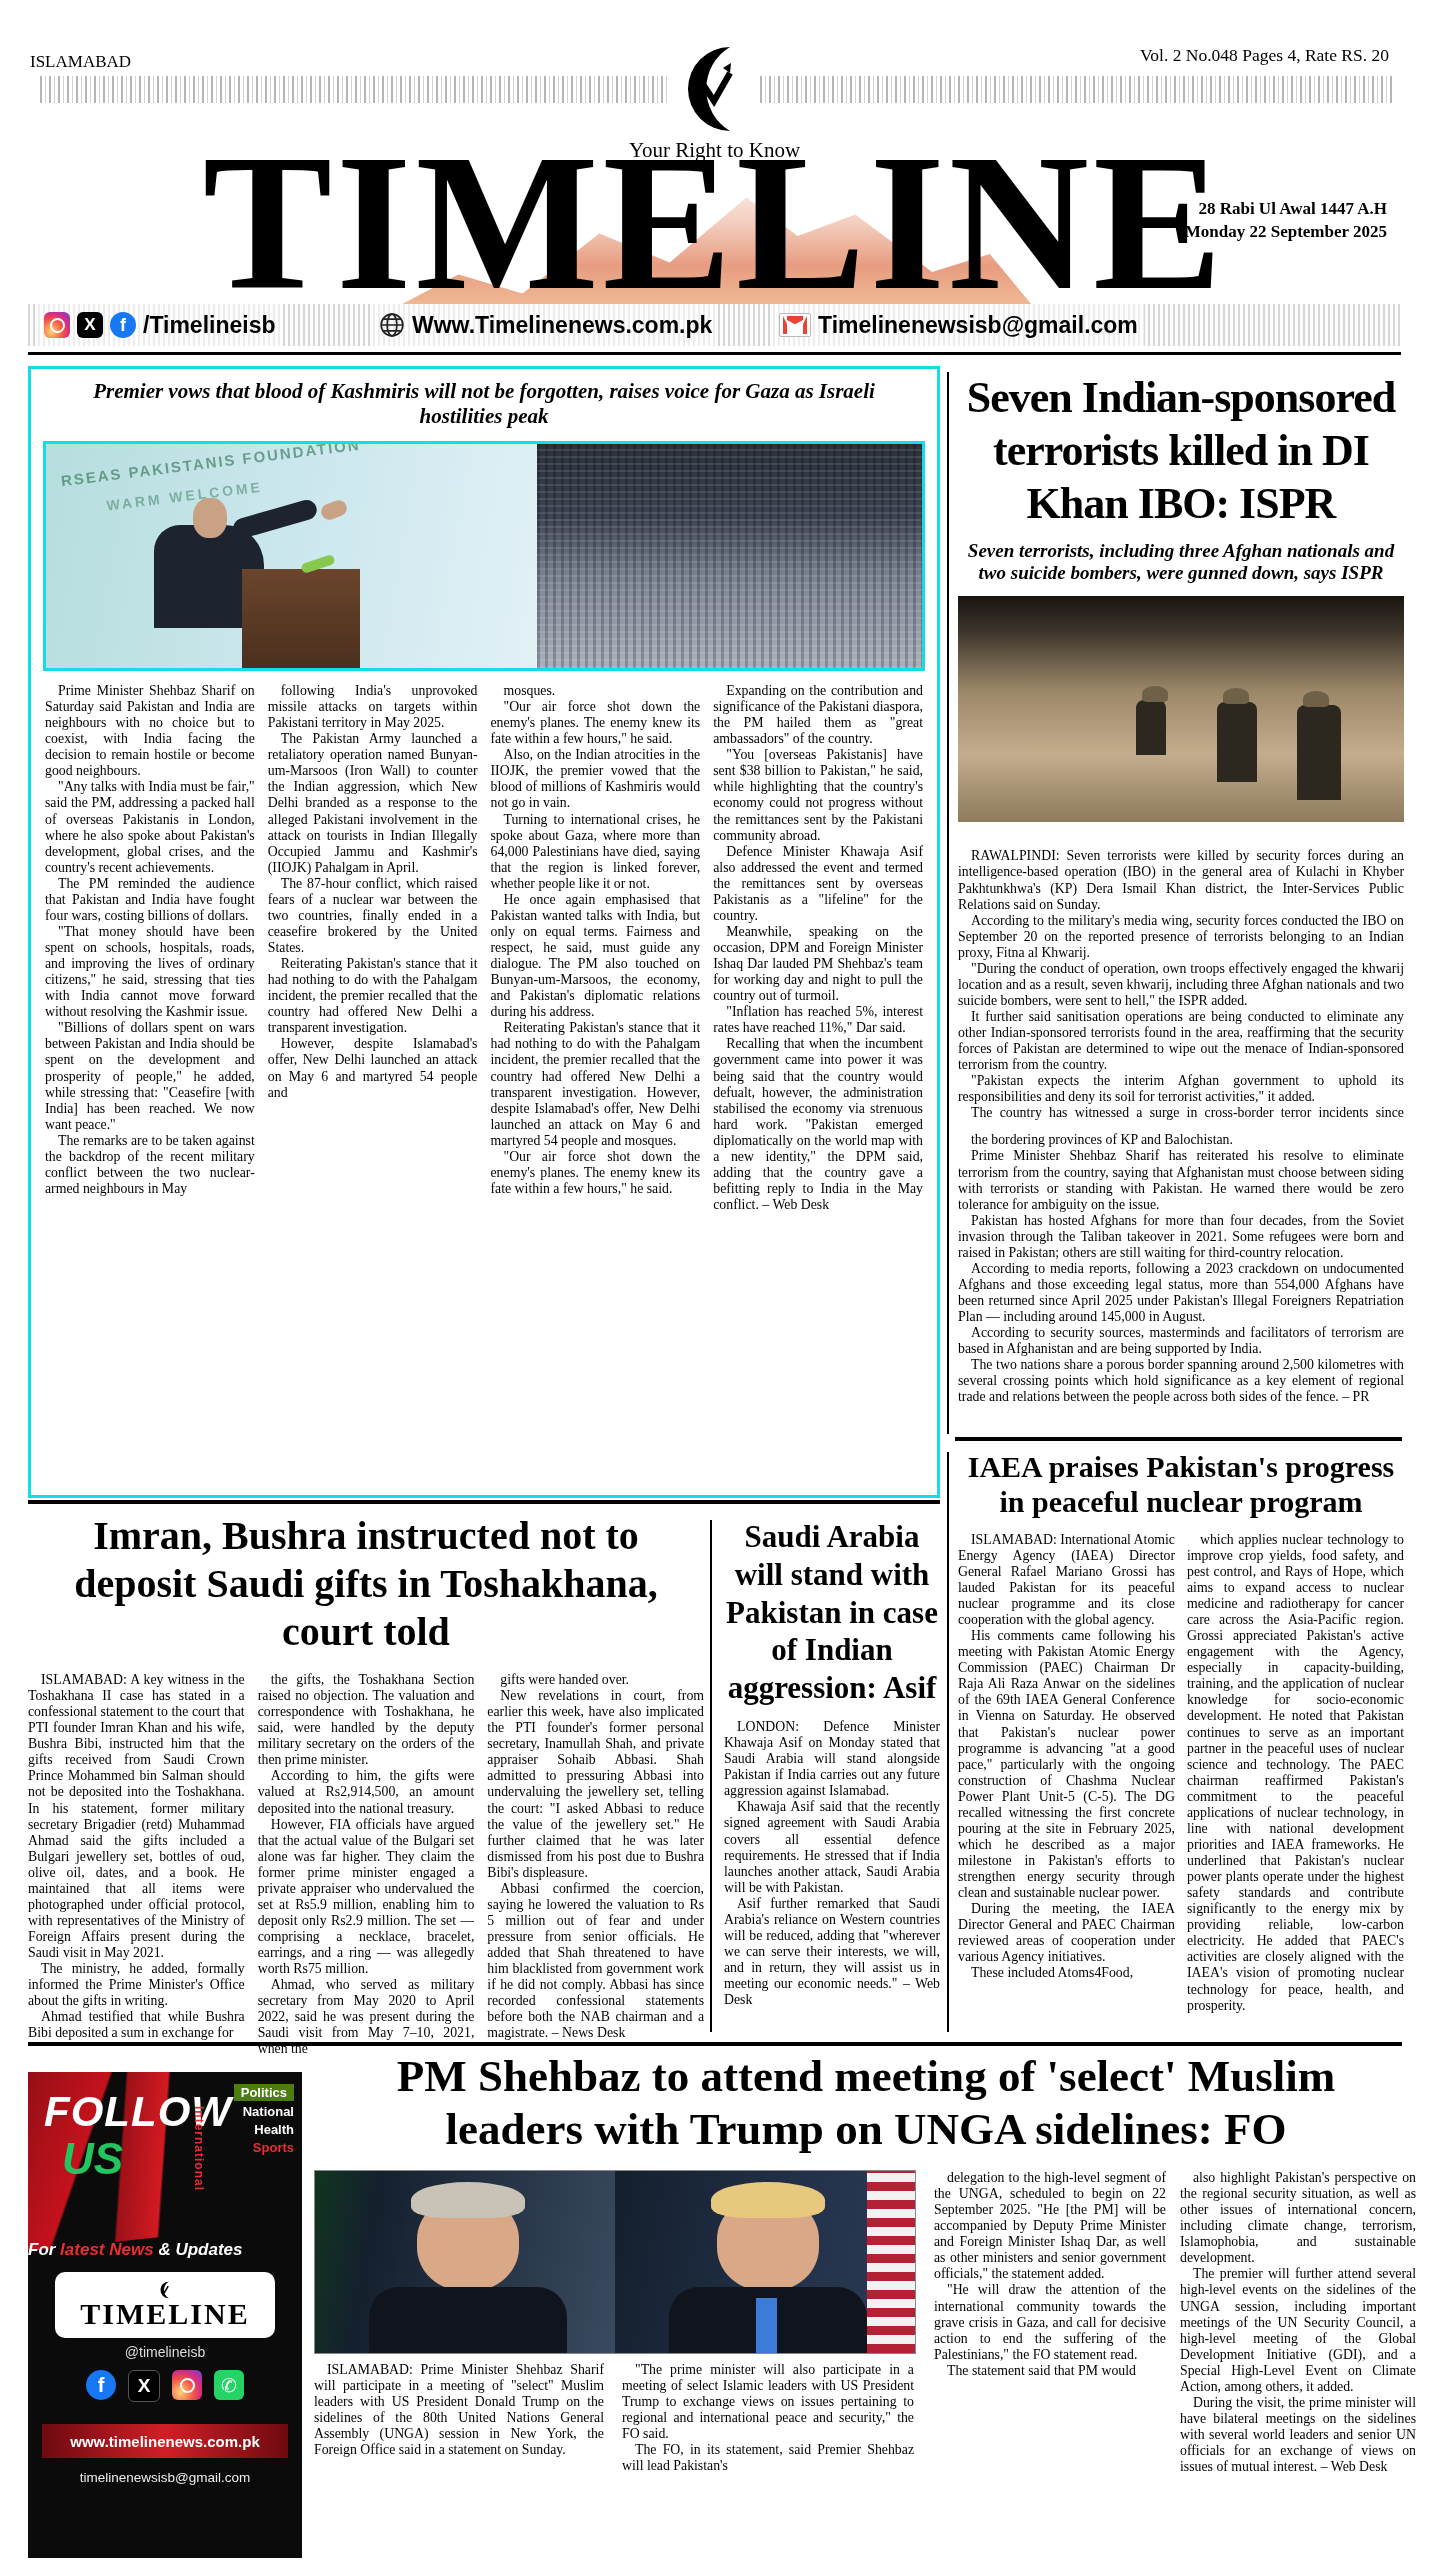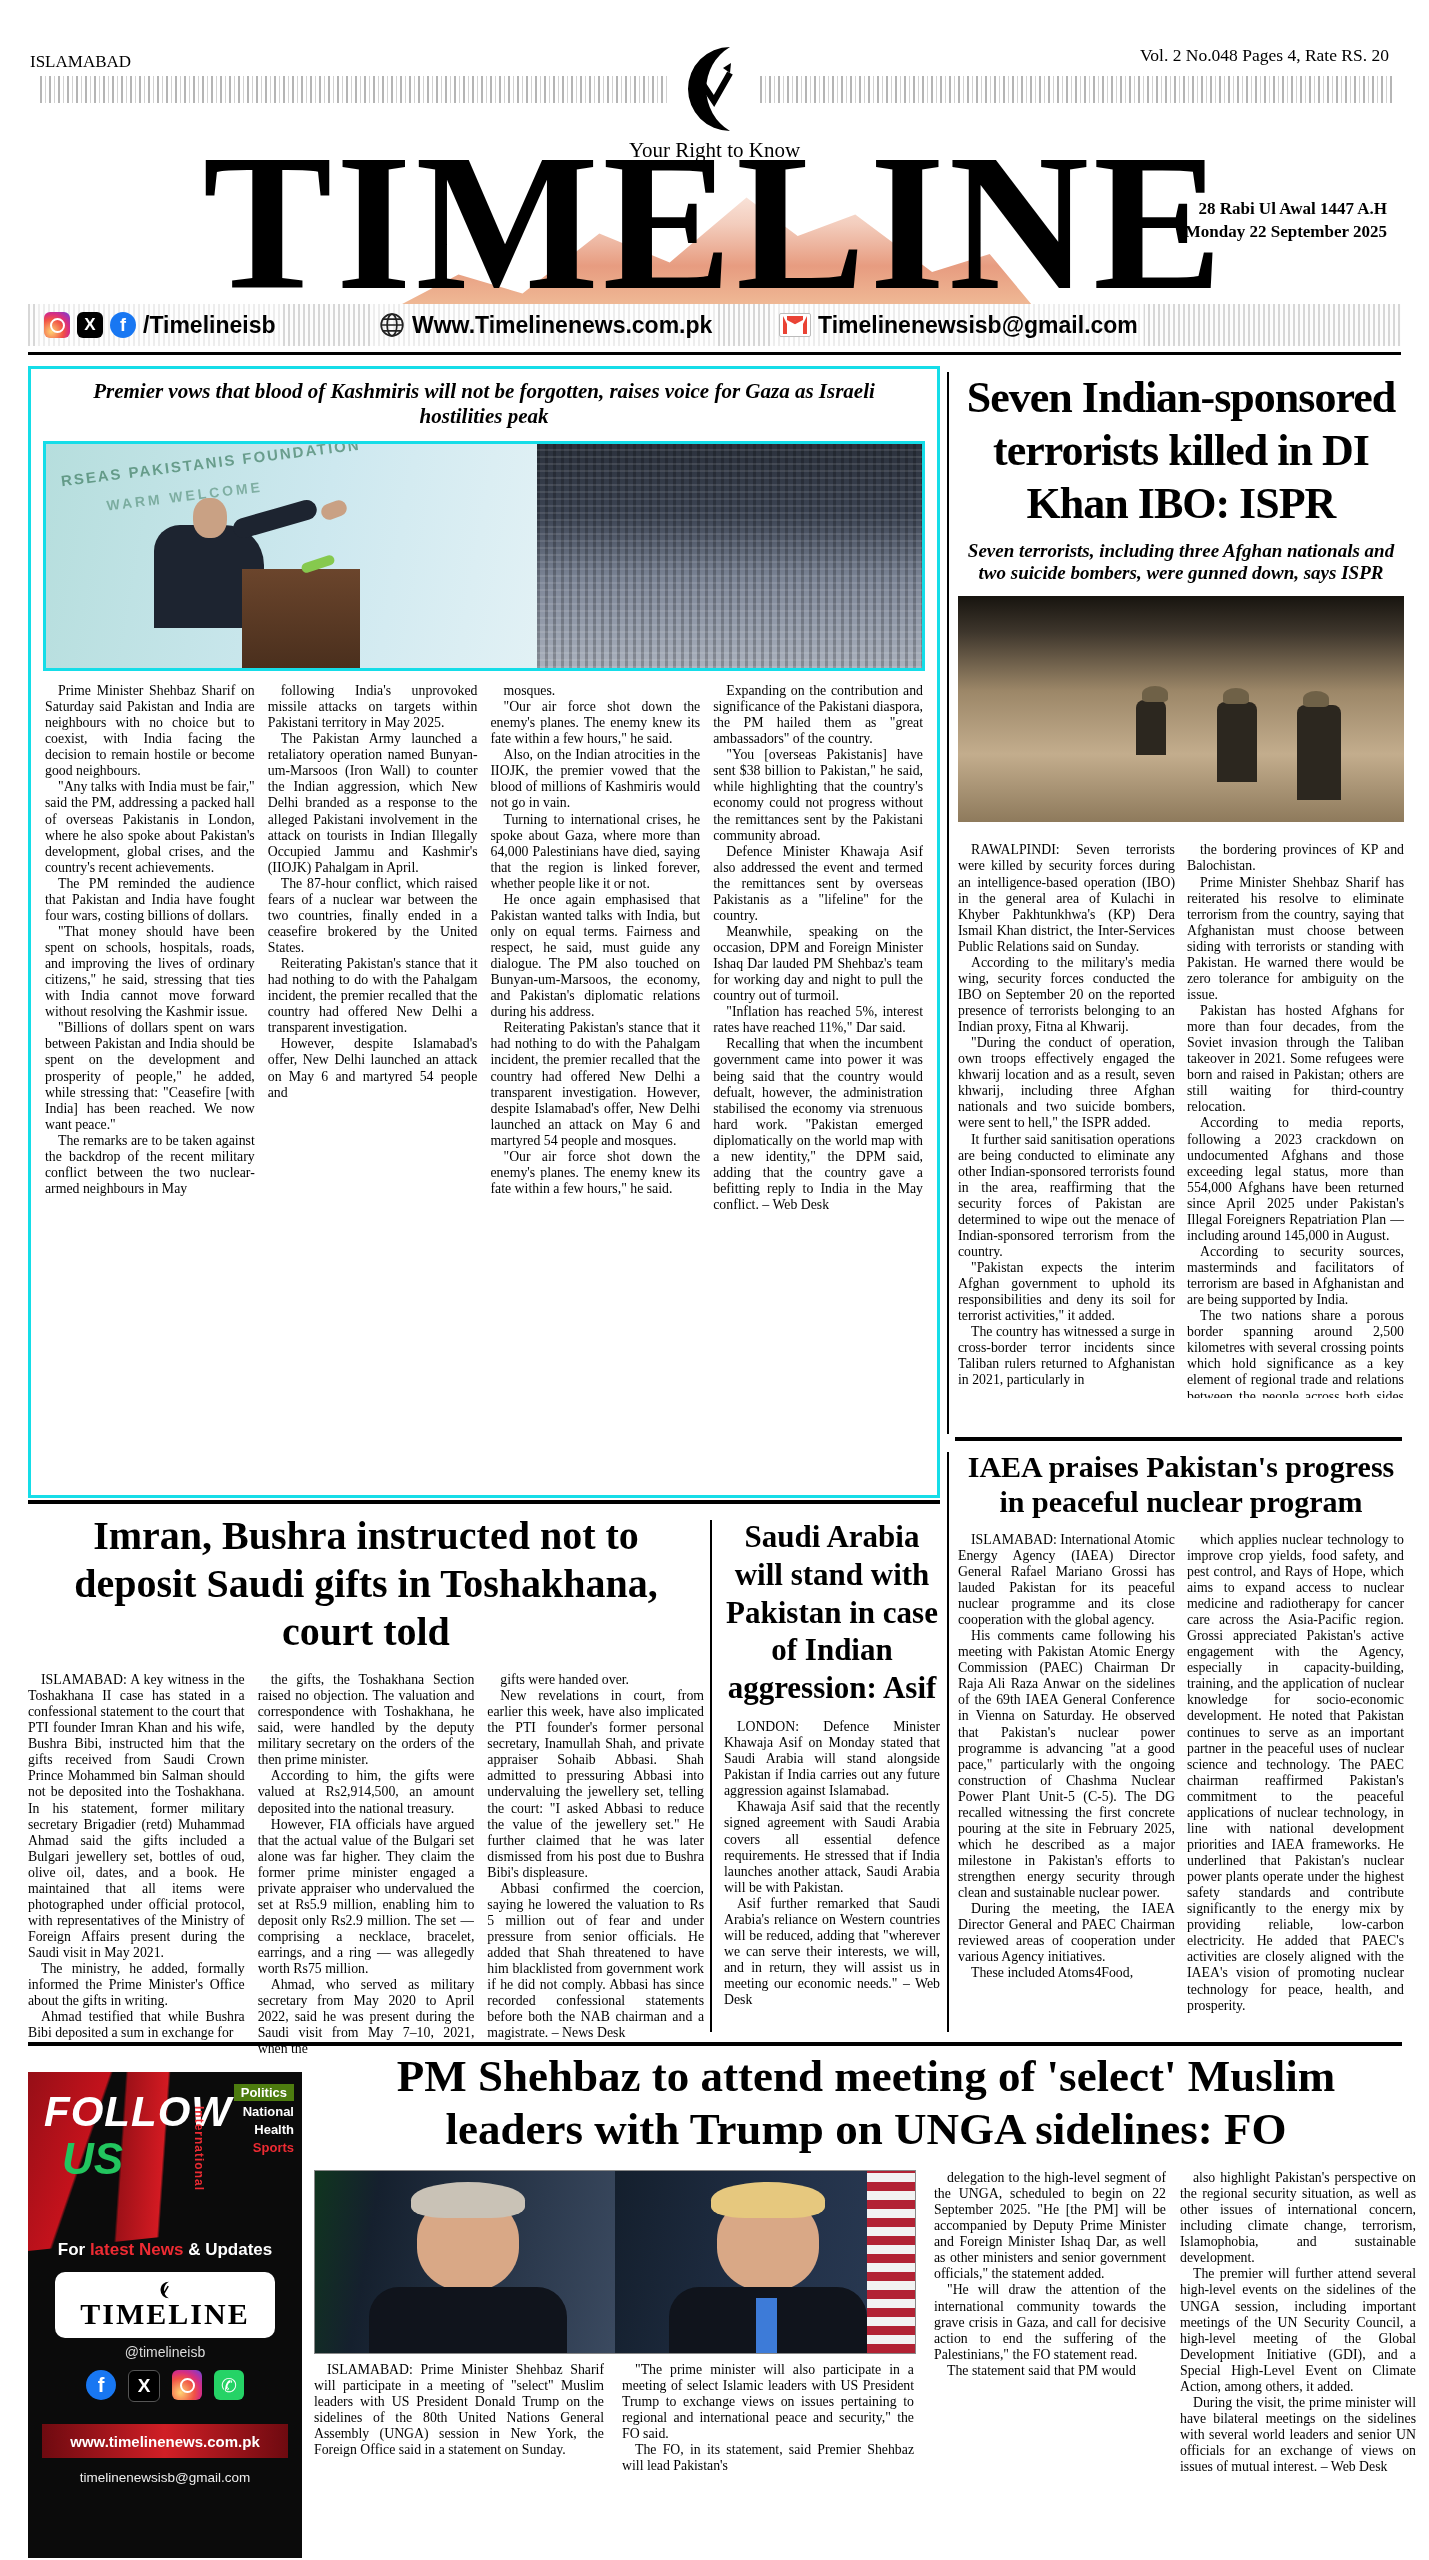--- a/index.html
+++ b/index.html
@@ -60,21 +60,21 @@
     repeating-linear-gradient(90deg,rgba(0,0,0,.22) 0 3px,rgba(0,0,0,0) 3px 8px),
     linear-gradient(#2b313c 0%,#3c4453 32%,#7c8596 60%,#aab1bd 100%);}
   
   .ispr{left:958px;top:372px;width:446px;}
   .ispr-h{font-size:44px;line-height:1.2;letter-spacing:-1px;}
   .ispr-sub{margin-top:10px;font-size:19px;}
   .ispr-photo{margin-top:12px;height:226px;position:relative;overflow:hidden;
     background:linear-gradient(#17140f 0%,#3e362c 16%,#9c8768 42%,#c3ad8d 70%,#8e7a5c 100%);}
   .sp{position:absolute;background:#2c271f;border-radius:8px 8px 0 0;}
   .sp:before{content:"";position:absolute;top:-14px;left:6px;width:26px;height:16px;background:#6f6147;border-radius:50% 50% 20% 20%;}
-  .ispr-cols{margin-top:20px;height:556px;gap:12px;}
+  .ispr-cols{margin-top:26px;height:556px;gap:12px;flex-direction:column;}
   
   .iaea{left:958px;top:1449px;width:446px;}
   .iaea-h{font-size:30px;line-height:1.18;}
   .iaea-cols{margin-top:12px;height:500px;gap:12px;}
   
   .tosh{left:28px;top:1512px;width:676px;}
   .tosh-h{font-size:40px;line-height:1.2;}
   .tosh-cols{margin-top:16px;height:392px;gap:13px;}
   
   .saudi{left:724px;top:1518px;width:216px;}
@@ -103,21 +103,21 @@
   .ad-swoosh{position:absolute;top:-20px;left:-30px;width:220px;height:190px;
     background:linear-gradient(115deg,#7e0d14 0%,#c4121c 42%,rgba(0,0,0,0) 43%),
                linear-gradient(100deg,rgba(0,0,0,0) 55%,#9e1118 56%,#d31a22 72%,rgba(0,0,0,0) 73%);
     transform:rotate(-6deg);}
   .ad-follow{position:absolute;top:16px;left:16px;font-size:42px;font-weight:bold;font-style:italic;letter-spacing:1px;}
   .ad-us{position:absolute;top:62px;left:34px;font-size:44px;font-weight:bold;font-style:italic;color:#22c55e;}
   .ad-ribbon{position:absolute;top:12px;right:8px;width:86px;display:flex;flex-direction:column;align-items:flex-end;gap:3px;font-weight:bold;font-size:13px;}
   .ad-ribbon .chip{background:#4d7c0f;padding:1px 7px;}
   .ad-ribbon .red{color:#ed2b33;}
   .ad-intl{position:absolute;top:34px;right:96px;color:#ed2b33;font-weight:bold;font-size:12px;writing-mode:vertical-rl;letter-spacing:1px;}
-  .ad-tag{position:absolute;top:168px;left:0;right:0;text-align:center;font-size:17px;font-weight:bold;}
+  .ad-tag{position:absolute;top:168px;left:0;right:0;text-align:left;font-size:17px;font-weight:bold;font-style:italic;}
   .ad-tag .red{color:#ed2b33;}
   .ad-logobox{position:absolute;top:200px;left:27px;width:220px;height:66px;background:#fff;border-radius:10px;color:#000;display:flex;flex-direction:column;align-items:center;justify-content:center;}
   .ad-logotext{font-family:"Liberation Serif",serif;font-weight:bold;font-size:30px;letter-spacing:2px;line-height:1;}
   .ad-handle{position:absolute;top:272px;left:0;right:0;text-align:center;font-size:14px;color:#ddd;}
   .ad-social{position:absolute;top:298px;left:0;right:0;display:flex;justify-content:center;gap:12px;}
   .ad-social .icon{width:30px;height:30px;font-size:19px;}
   .ad-web{position:absolute;top:352px;left:14px;right:14px;height:34px;background:linear-gradient(90deg,#6e0a10,#d01f26 50%,#6e0a10);display:flex;align-items:center;justify-content:center;font-weight:bold;font-size:15px;}
   .ad-mail{position:absolute;top:398px;left:0;right:0;text-align:center;font-size:13.5px;color:#eee;}
   .vr{background:#000;}
 </style>

